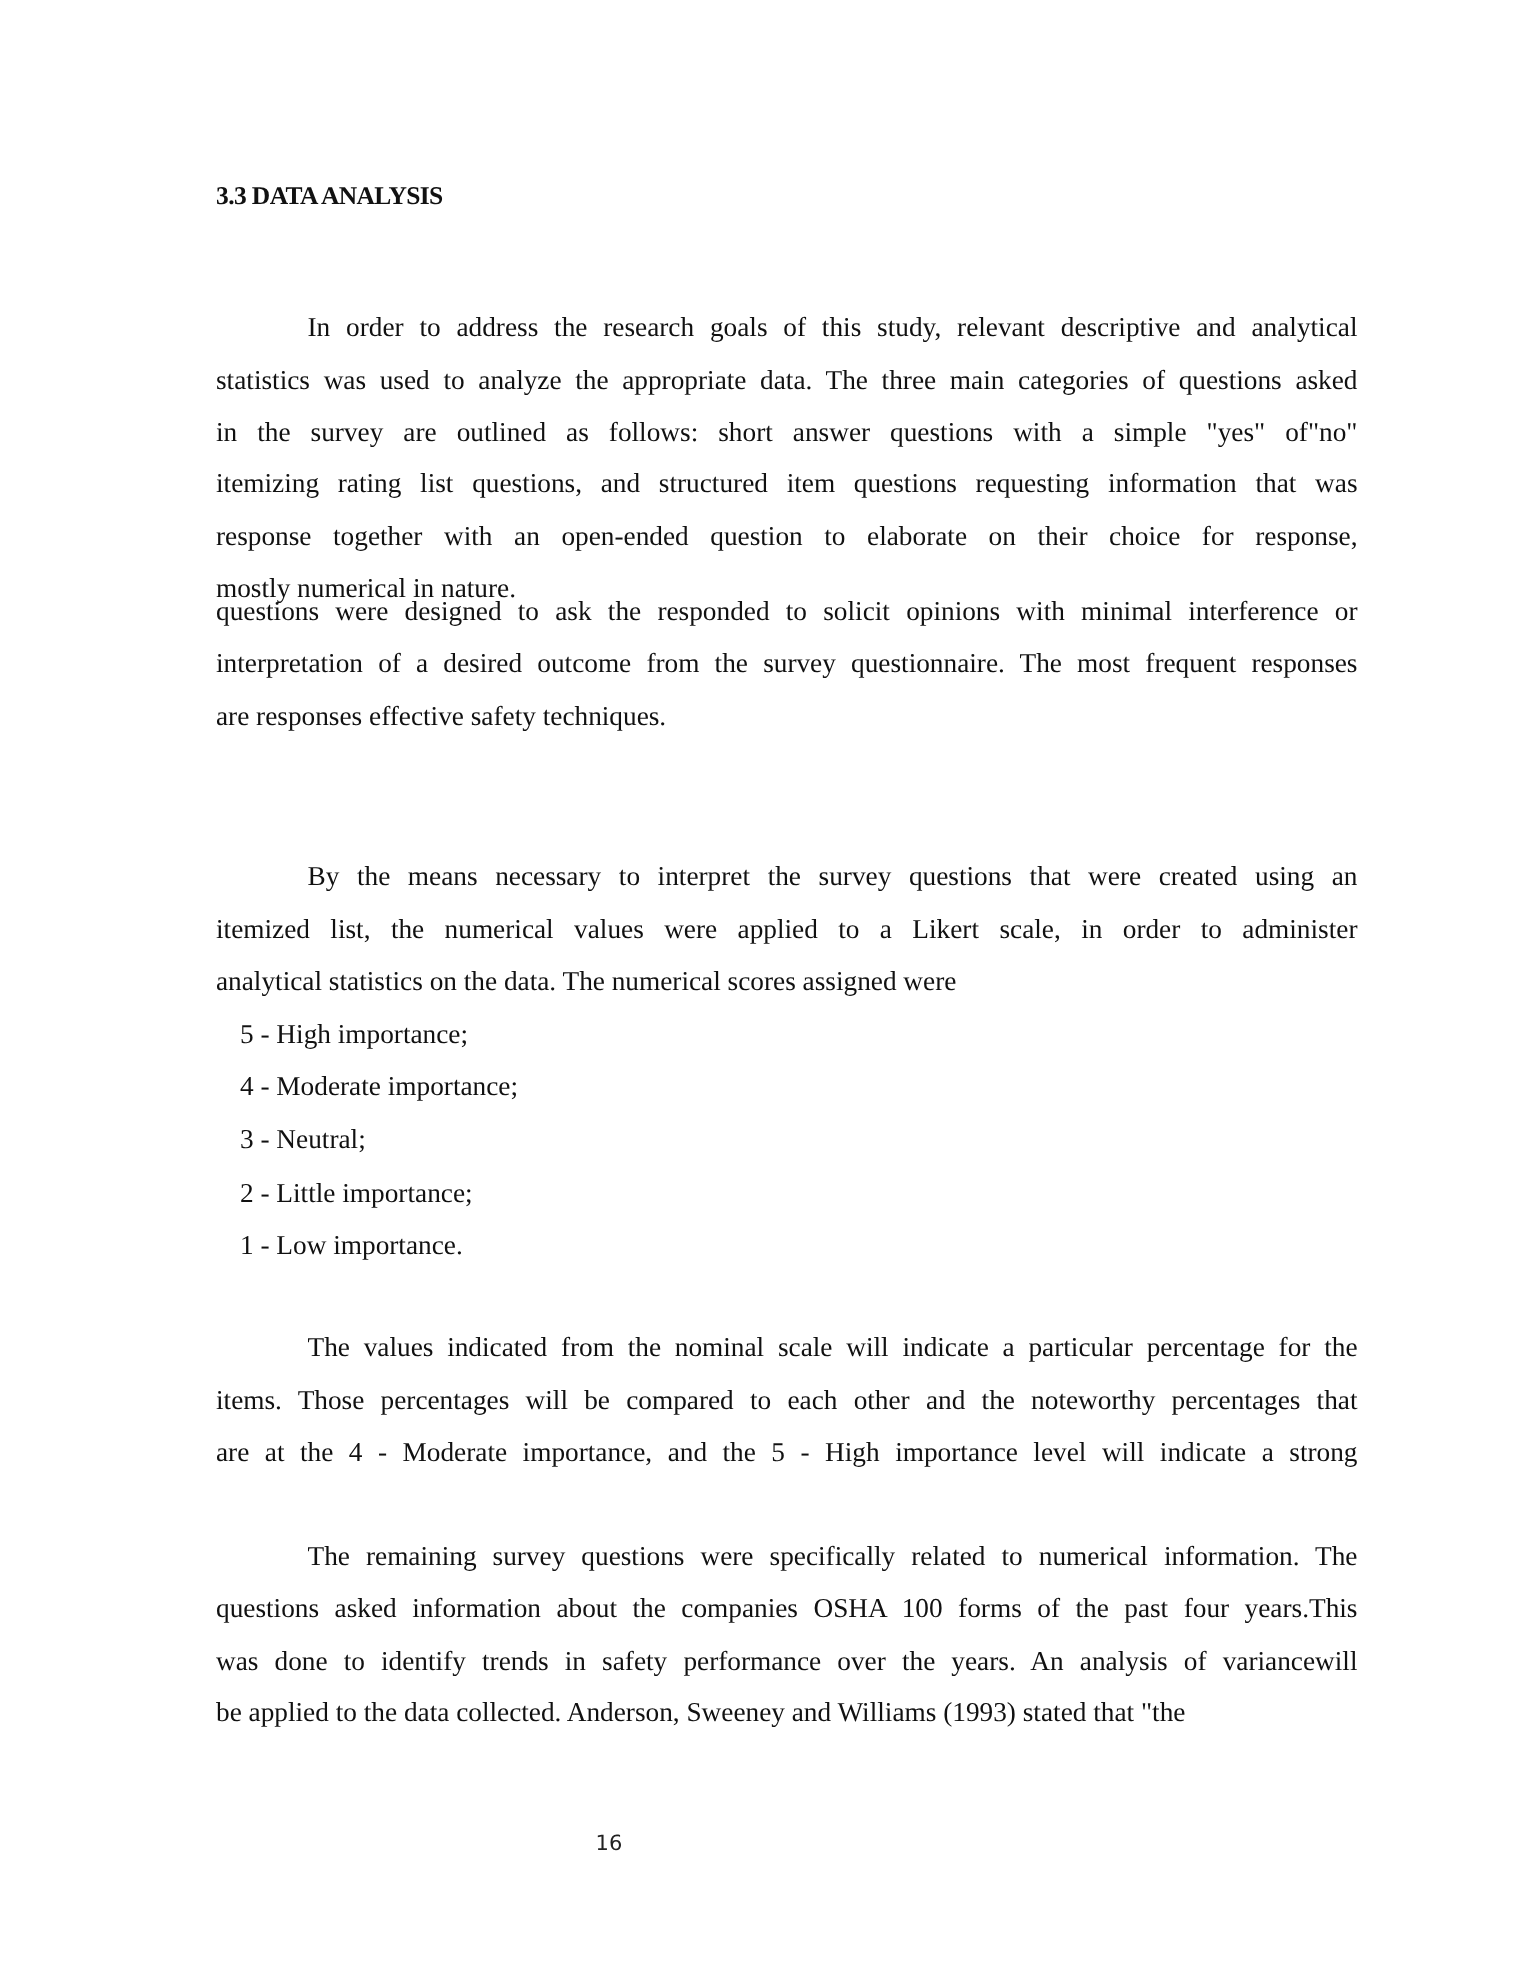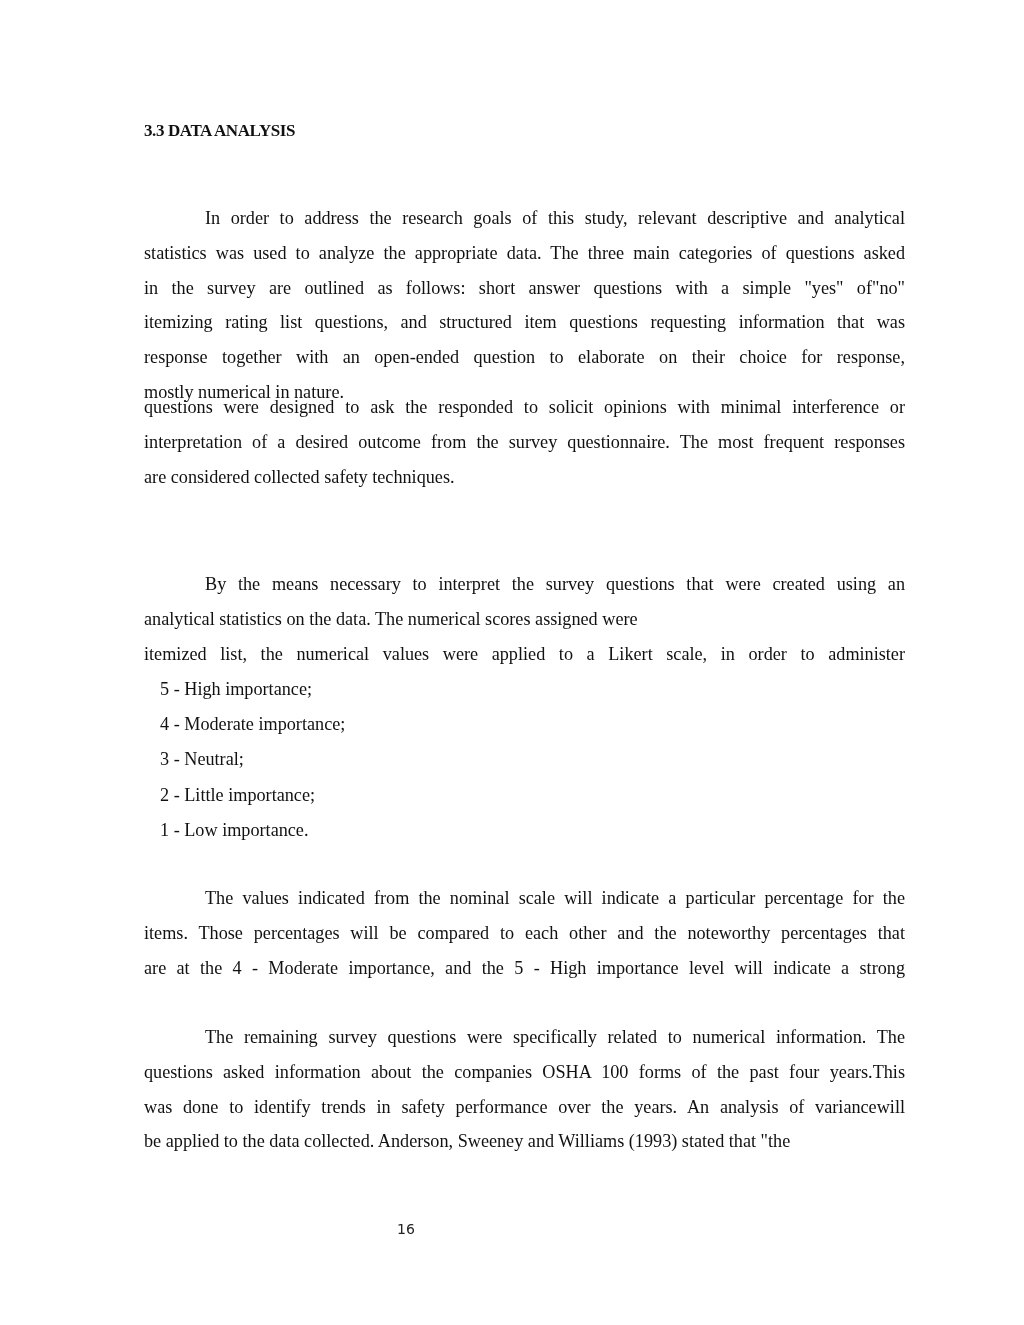--- a/index.html
+++ b/index.html
@@ -35,27 +35,27 @@
     <span class="line">statistics was used to analyze the appropriate data. The three main categories of questions asked</span>
     <span class="line">in the survey are outlined as follows: short answer questions with a simple "yes" of"no"</span>
     <span class="line">itemizing rating list questions, and structured item questions requesting information that was</span>
     <span class="line">response together with an open-ended question to elaborate on their choice for response,</span>
     <span class="line last">mostly numerical in nature.</span>
   </div>
 
   <div class="para" style="top:390px;">
     <span class="line">questions were designed to ask the responded to solicit opinions with minimal interference or</span>
     <span class="line">interpretation of a desired outcome from the survey questionnaire. The most frequent responses</span>
-    <span class="line last">are considered collected safety techniques.</span>
+    <span class="line last">are responses effective safety techniques.</span>
   </div>
 
   <div class="para" style="top:567px;">
     <span class="line" style="padding-left:61px;">By the means necessary to interpret the survey questions that were created using an</span>
+    <span class="line">itemized list, the numerical values were applied to a Likert scale, in order to administer</span>
     <span class="line last">analytical statistics on the data. The numerical scores assigned were</span>
-    <span class="line">itemized list, the numerical values were applied to a Likert scale, in order to administer</span>
   </div>
 
   <div>
     <div class="list-item" style="top:679px;">5 - High importance;</div>
     <div class="list-item" style="top:714px;">4 - Moderate importance;</div>
     <div class="list-item" style="top:749px;">3 - Neutral;</div>
     <div class="list-item" style="top:785px;">2 - Little importance;</div>
     <div class="list-item" style="top:820px;">1 - Low importance.</div>
   </div>
 

